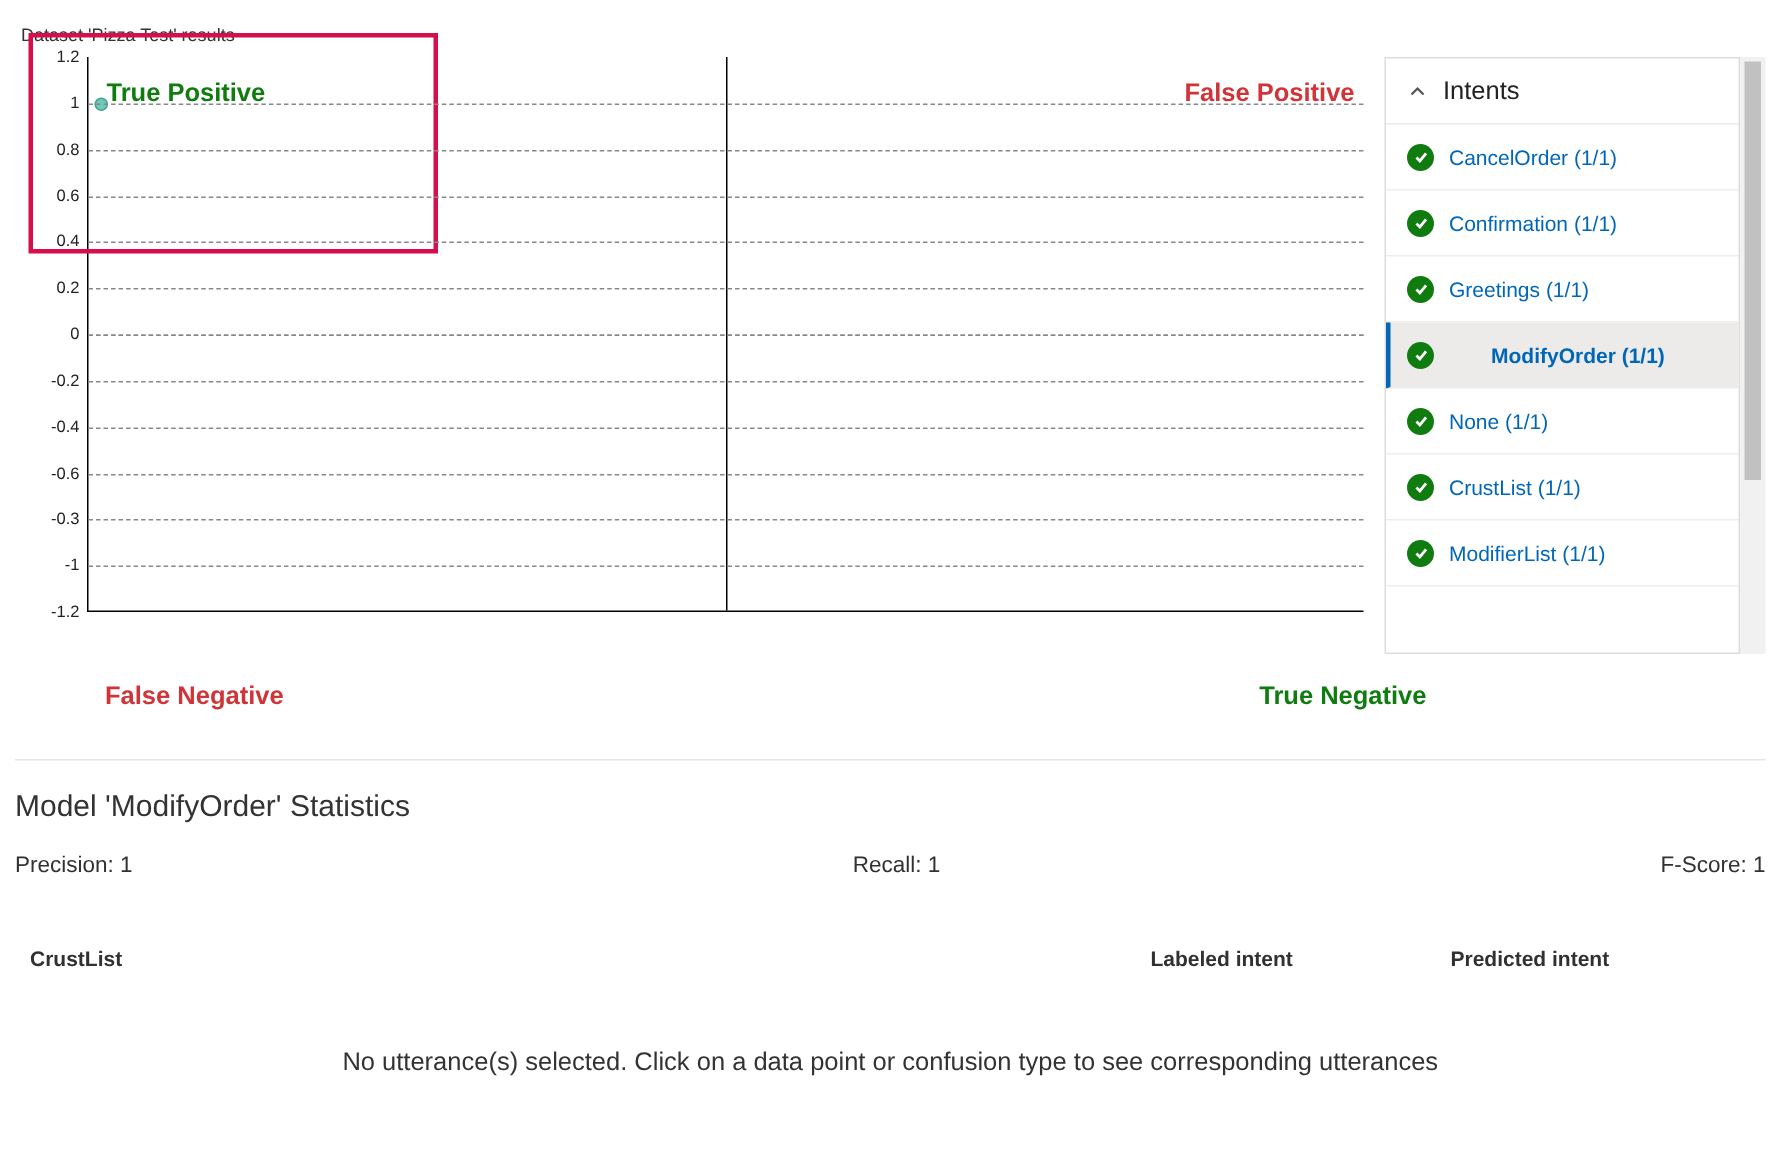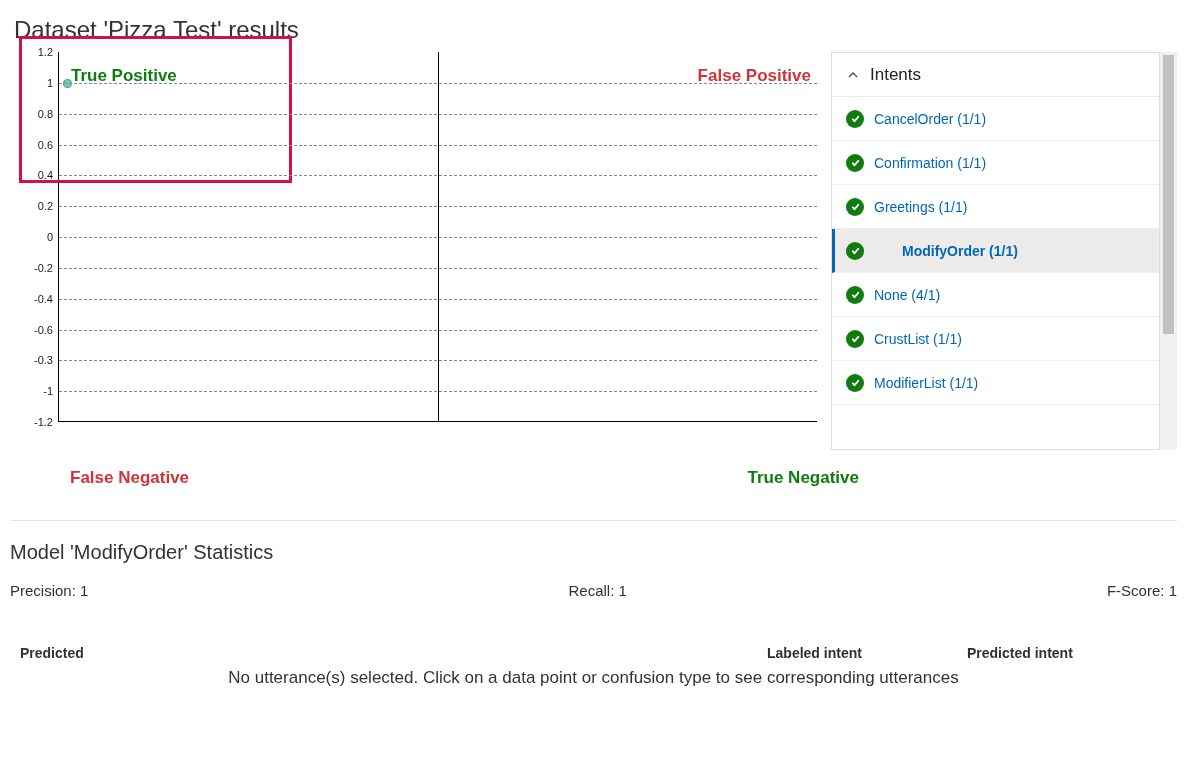--- a/index.html
+++ b/index.html
@@ -6,21 +6,21 @@
   body {
     margin: 0;
     padding: 0;
     font-family: "Segoe UI", Arial, sans-serif;
     background: #fff;
     color: #323130;
     width: 1187px;
   }
   .page { padding: 10px 10px 30px 10px; }
   .page-title {
-    font-size: 24px;
+    font-size: 12px;
     font-weight: 400;
     color: #333;
     margin: 6px 0 8px 4px;
   }
 
   .top-row {
     display: flex;
     align-items: flex-start;
     gap: 14px;
   }
@@ -95,21 +95,21 @@
     position: relative;
     width: calc(100%);
     height: 26px;
     margin-left: 48px;
     margin-top: 16px;
   }
 
   
   .sidebar-wrap {
     position: relative;
-    width: 346px;
+    width: 254px;
   }
   .sidebar-scroll-track {
     position: absolute;
     right: 0;
     top: 0;
     bottom: 0;
     width: 17px;
     background: #f1f1f1;
   }
   .sidebar-scroll-thumb {
@@ -197,20 +197,21 @@
     padding: 6px 10px;
     border-bottom: 1px solid transparent;
   }
   .tbl-head .col-utt { flex: 1; }
   .tbl-head .col-li  { width: 200px; }
   .tbl-head .col-pi  { width: 200px; text-align: left; }
   .empty-msg {
     text-align: center;
     font-size: 17px;
     color: #333;
+    margin-top: 44px;
   }
 </style>
 </head>
 <body>
 
 <div class="page">
 
   <div class="page-title">Dataset 'Pizza Test' results</div>
 
   <div class="top-row">
@@ -297,21 +298,21 @@
               </svg>
             </span>
             <span>ModifyOrder (1/1)</span>
           </div>
           <div class="sb-item">
             <span class="check-icn">
               <svg width="11" height="11" viewBox="0 0 12 12" fill="none" stroke-width="2">
                 <polyline points="2.5,6.5 5,9 9.5,3.5"></polyline>
               </svg>
             </span>
-            <span>None (4/1)</span>
+            <span>None (1/1)</span>
           </div>
           <div class="sb-item">
             <span class="check-icn">
               <svg width="11" height="11" viewBox="0 0 12 12" fill="none" stroke-width="2">
                 <polyline points="2.5,6.5 5,9 9.5,3.5"></polyline>
               </svg>
             </span>
             <span>CrustList (1/1)</span>
           </div>
           <div class="sb-item">
@@ -332,20 +333,20 @@
   <div class="divider"></div>
 
   <div class="stats-title">Model 'ModifyOrder' Statistics</div>
   <div class="stats-row">
     <div>Precision: 1</div>
     <div>Recall: 1</div>
     <div>F-Score: 1</div>
   </div>
 
   <div class="tbl-head">
-    <div class="col-utt">Predicted</div>
+    <div class="col-utt">CrustList</div>
     <div class="col-li">Labeled intent</div>
     <div class="col-pi">Predicted intent</div>
   </div>
 
   <div class="empty-msg">No utterance(s) selected. Click on a data point or confusion type to see corresponding utterances</div>
 
 </div>
 
 </body></html>

